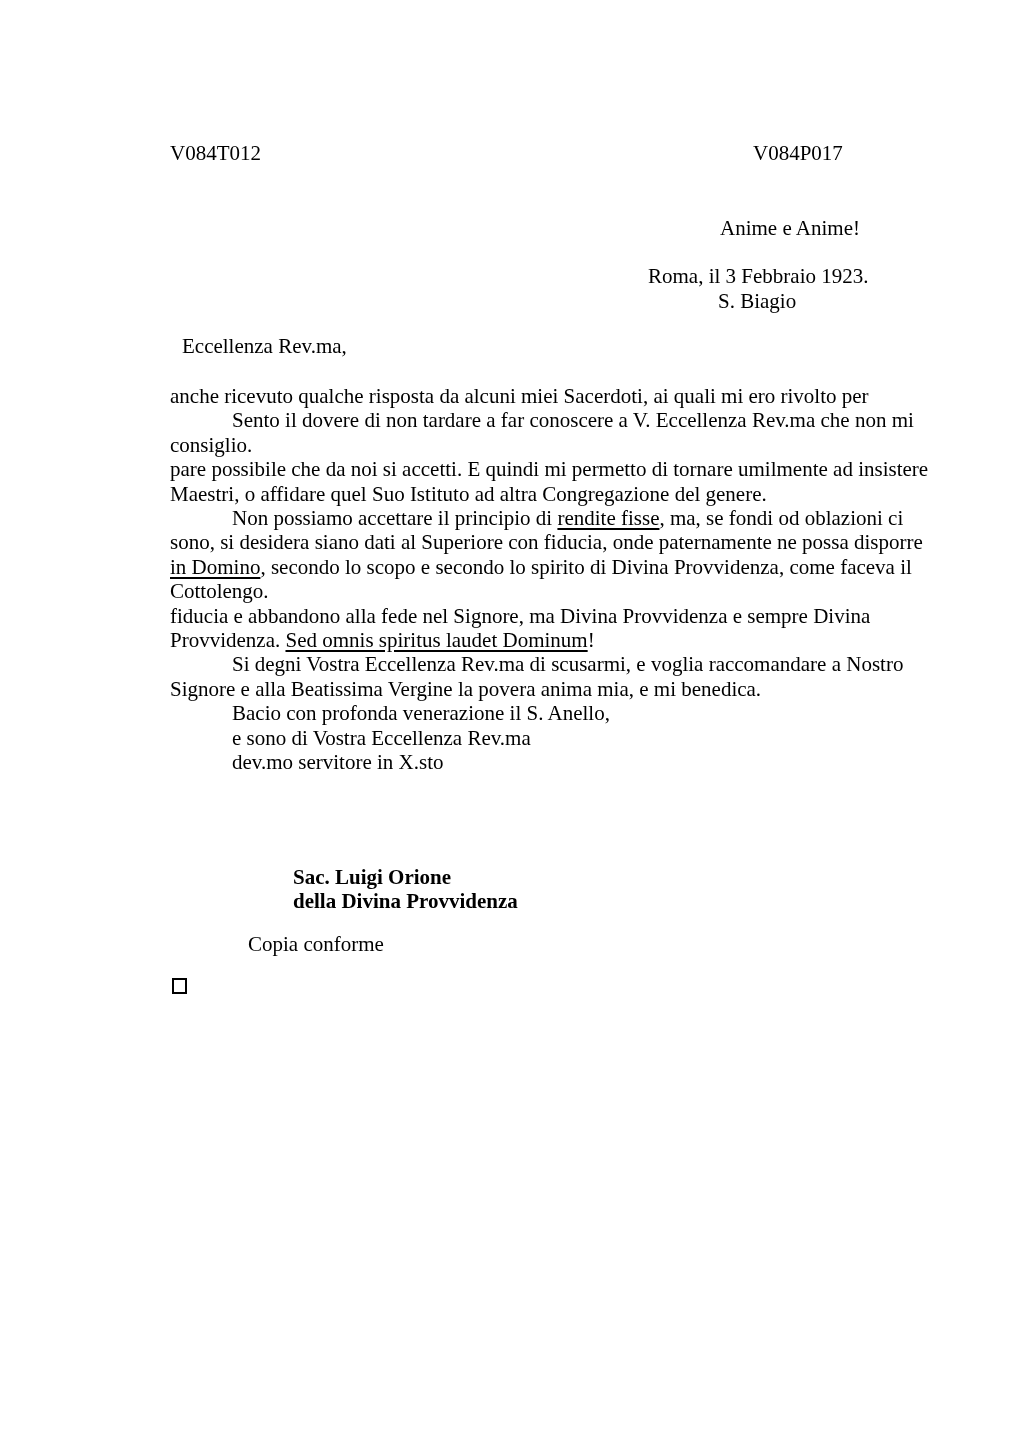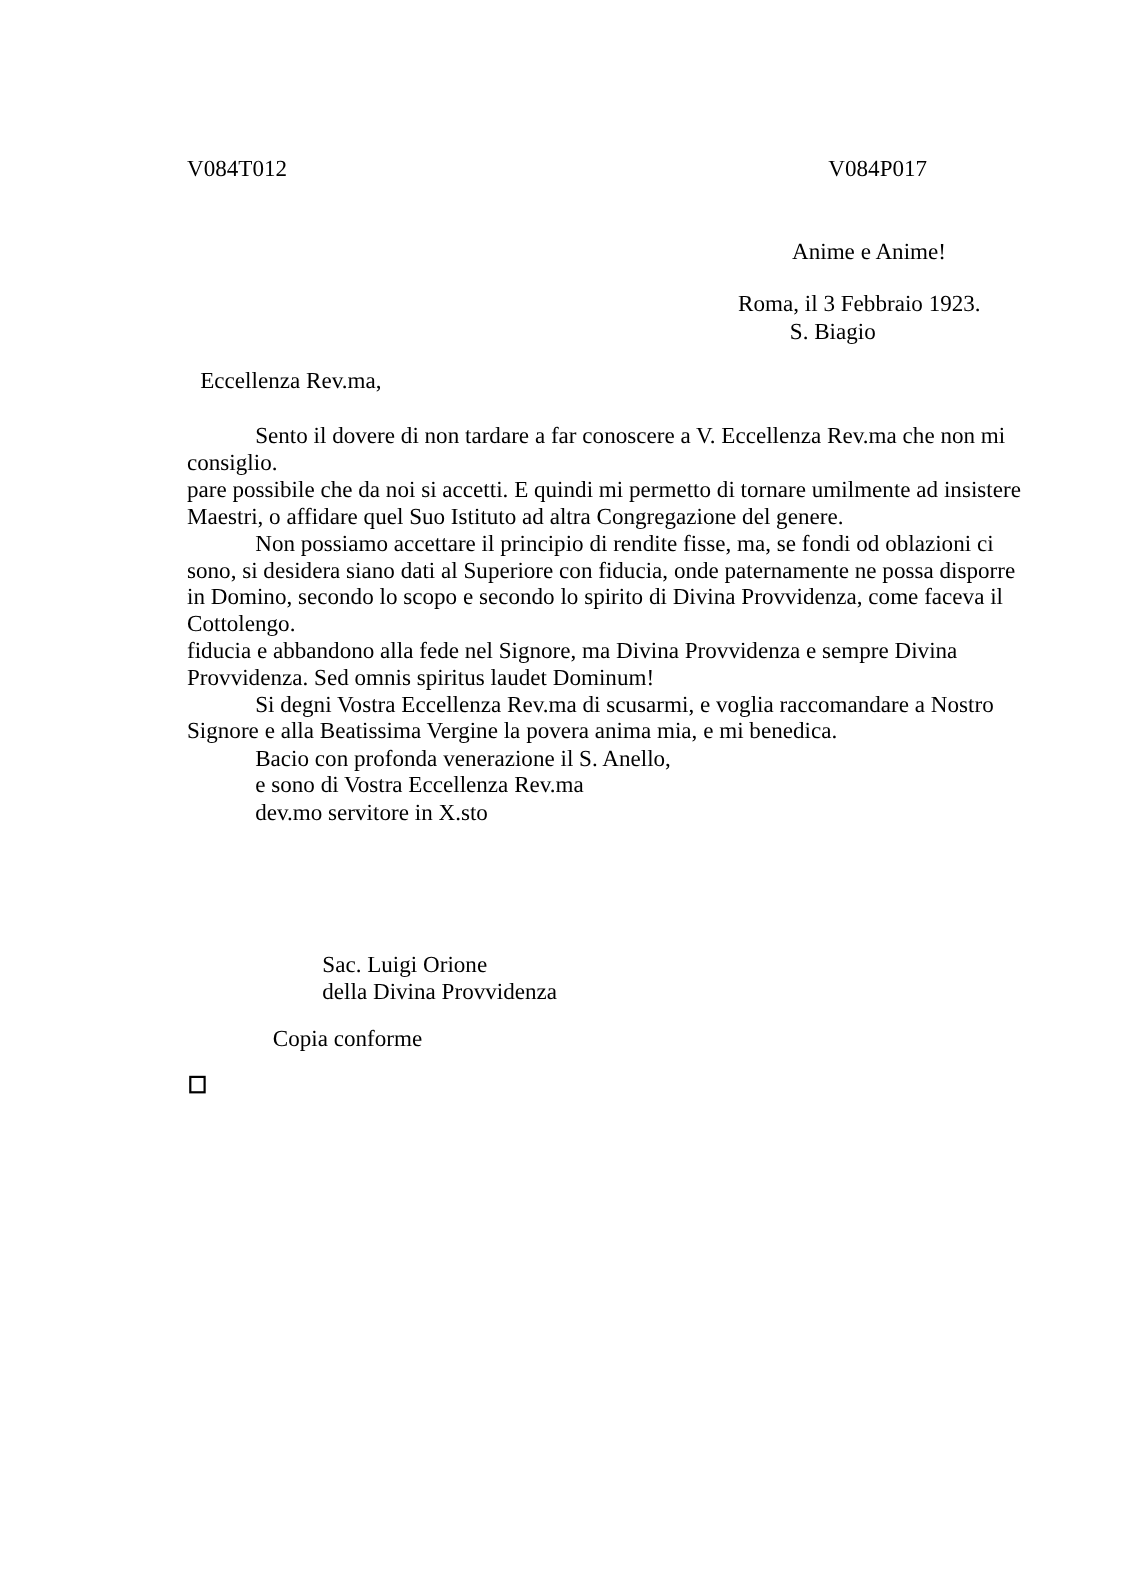--- a/index.html
+++ b/index.html
@@ -19,39 +19,40 @@
     line-height: 24.4px;
     overflow: hidden;
     padding-left: 30px;
   }
   .abs { position: absolute; white-space: nowrap; }
 
   
   .ref-left   { left: 170px; top: 141px; }
   .ref-right  { left: 753px; top: 141px; }
   .motto      { left: 720px; top: 216px; }
-  .dateline   { left: 671px; top: 264px; }
+  .dateline   { left: 648px; top: 264px; }
   .place      { left: 718px; top: 289px; }
   .salutation { left: 182px; top: 334px; }
 
   
   .letter-body {
     position: absolute;
     left: 170px;
     top: 384px;
     width: 800px;
   }
   .line { white-space: nowrap; }
   .line.indent { padding-left: 62px; }
   .u {
+    text-decoration: underline;
     text-decoration-thickness: 2px;
     text-underline-offset: 3px;
   }
 
-  .signature { left: 293px; top: 865px; }
+  .signature { left: 293px; top: 865px; font-weight: bold; }
   .certification { left: 232px; top: 932px; margin-left: 16px; }
 
   .placeholder-square {
     position: absolute;
     left: 172px;
     top: 978px;
     width: 11px;
     height: 12px;
     border: 2px solid #000000;
     background: #ffffff;
@@ -68,20 +69,21 @@
 
   <div class="abs motto">Anime e Anime!</div>
 
   <div class="abs dateline">Roma, il 3 Febbraio 1923.</div>
 
   <div class="abs place">S. Biagio</div>
 
   <div class="abs salutation">Eccellenza Rev.ma,</div>
 
   <div class="letter-body">
+      <div class="line"><span>anche ricevuto qualche risposta da alcuni miei Sacerdoti, ai quali mi ero rivolto per</span></div>
       <div class="line indent"><span>Sento il dovere di non tardare a far conoscere a V. Eccellenza Rev.ma che non mi</span></div>
       <div class="line"><span>consiglio.</span></div>
       <div class="line"><span>pare possibile che da noi si accetti. E quindi mi permetto di tornare umilmente ad insistere</span></div>
       <div class="line"><span>Maestri, o affidare quel Suo Istituto ad altra Congregazione del genere.</span></div>
       <div class="line indent"><span>Non possiamo accettare il principio di </span><span class="u">rendite fisse</span><span>, ma, se fondi od oblazioni ci</span></div>
       <div class="line"><span>sono, si desidera siano dati al Superiore con fiducia, onde paternamente ne possa disporre</span></div>
       <div class="line"><span class="u">in Domino</span><span>, secondo lo scopo e secondo lo spirito di Divina Provvidenza, come faceva il</span></div>
       <div class="line"><span>Cottolengo.</span></div>
       <div class="line"><span>fiducia e abbandono alla fede nel Signore, ma Divina Provvidenza e sempre Divina</span></div>
       <div class="line"><span>Provvidenza. </span><span class="u">Sed omnis spiritus laudet Dominum</span><span>!</span></div>

